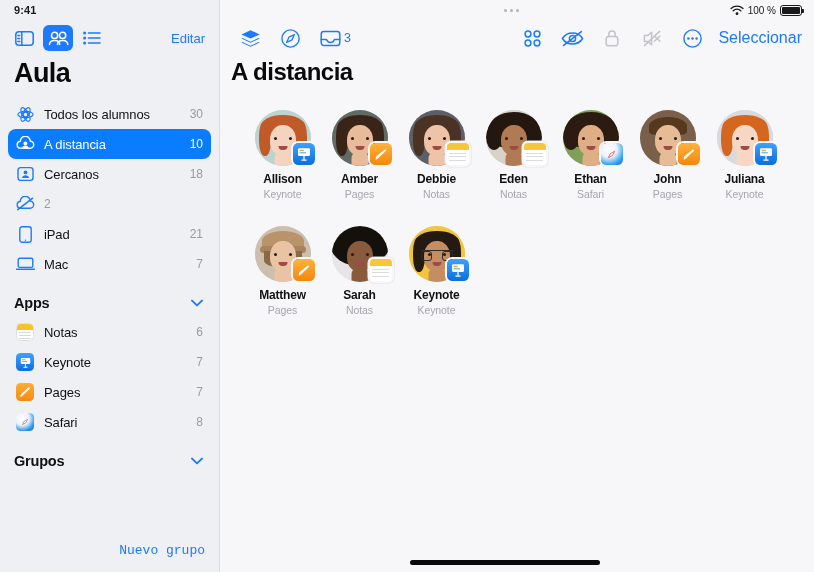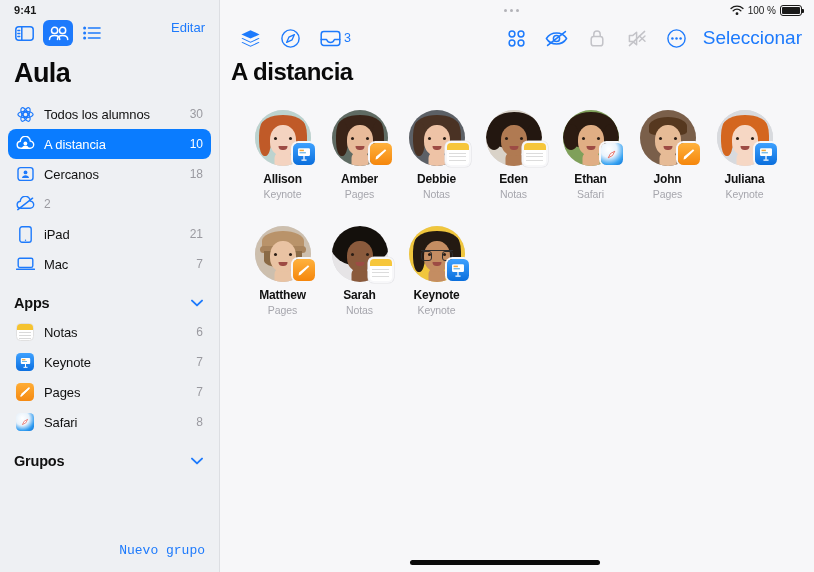--- a/index.html
+++ b/index.html
@@ -32,21 +32,21 @@
     align-items: center;
     padding: 0 0 0 14px;
     font-size: 11px;
     font-weight: bold;
     color: #1a1a1a;
     letter-spacing: .1px;
   }
   .sb-toolbar {
     height: 36px;
     display: flex;
-    align-items: flex-start;
+    align-items: center;
     padding: 0 12px 0 9px;
     gap: 4px;
   }
   .tb-btn {
     width: 30px; height: 26px;
     display: flex; align-items: center; justify-content: center;
     border-radius: 6px;
     cursor: pointer;
   }
   .tb-btn.active { background: #1d7afc; }
@@ -172,21 +172,21 @@
     gap: 0px;
   }
   .mt-btn {
     width: 40px; height: 30px;
     display: flex; align-items: center; justify-content: center;
     cursor: pointer;
   }
   .mt-btn.with-badge { width: auto; padding: 0 10px 0 10px; gap: 3px; }
   .mt-badge { font-size: 12.5px; color: #1d7afc; }
   .mt-spacer { flex: 1; }
-  .select-link { color: #1d7afc; font-size: 19px; cursor: pointer; padding-left: 6px; }
+  .select-link { color: #1d7afc; font-size: 16px; cursor: pointer; padding-left: 6px; }
 
   .main-title {
     font-size: 24px;
     font-weight: bold;
     letter-spacing: -0.5px;
     color: #0a0a0a;
     padding: 2px 0 0 11px;
   }
 
   .grid {

